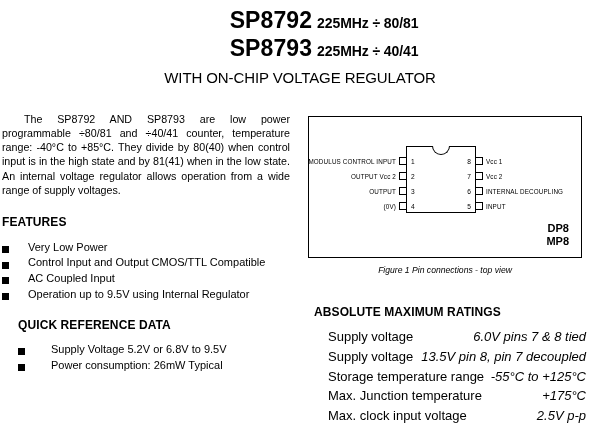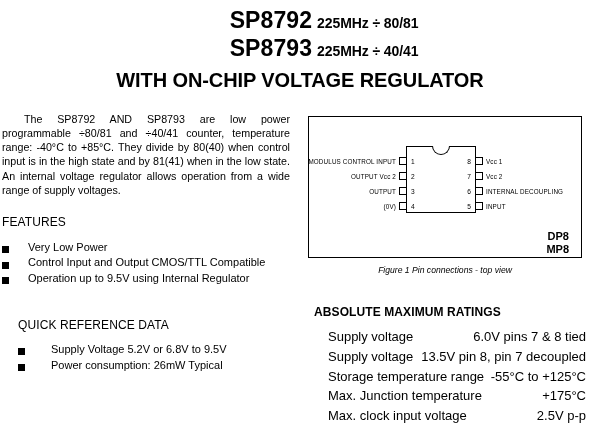--- a/index.html
+++ b/index.html
@@ -32,43 +32,43 @@
     font-weight: bold;
     letter-spacing: 0.1px;
   }
   .part-spec {
     font-size: 14px;
     font-weight: bold;
     margin-left: 5px;
     letter-spacing: -0.1px;
   }
   .subtitle {
-    font-size: 20px;
-    font-weight: bold;
+    font-size: 15px;
+    font-weight: normal;
     margin-top: 9px;
     letter-spacing: -0.1px;
   }
 
   
   .left-col {
     position: absolute;
     left: 2px;
     top: 112px;
     width: 288px;
   }
   .intro {
     font-size: 10.7px;
     line-height: 1.32;
     text-align: justify;
     text-indent: 22px;
     margin: 0;
   }
   .section-head {
     font-size: 12px;
-    font-weight: normal;
+    font-weight: bold;
     letter-spacing: 0.1px;
   }
   .bullet-list {
     list-style: none;
     margin: 0;
     padding: 0;
   }
   .bullet-item {
     display: flex;
     align-items: center;
@@ -165,21 +165,21 @@
     line-height: 9px;
     white-space: nowrap;
     letter-spacing: 0.15px;
   }
   .pin-label.left  { right: 100%; margin-right: 11px; text-align: right; }
   .pin-label.right { left: 100%;  margin-left: 11px;  text-align: left; }
 
   .pkg-labels {
     position: absolute;
     right: 12px;
-    bottom: 0;
+    bottom: 8px;
     text-align: right;
     font-size: 11px;
     font-weight: bold;
     line-height: 1.25;
   }
   .fig-caption {
     text-align: center;
     font-size: 8.6px;
     font-style: italic;
     margin-top: 7px;
@@ -199,21 +199,21 @@
     margin-bottom: 8px;
   }
   .rating-row {
     display: flex;
     justify-content: space-between;
     font-size: 13px;
     line-height: 1.52;
     padding-left: 14px;
   }
   .rating-label { white-space: nowrap; }
-  .rating-value { white-space: nowrap; text-align: center; }
+  .rating-value { white-space: nowrap; text-align: center; font-style: italic; }
 </style>
 </head>
 <body>
 
 <div class="title-block">
   <div class="title-line">
     <span class="part-no">SP8792</span><span class="part-spec">225MHz ÷ 80/81</span>
   </div>
   <div class="title-line">
     <span class="part-no">SP8793</span><span class="part-spec">225MHz ÷ 40/41</span>
@@ -228,20 +228,24 @@
   <div id="features-block">
     <div class="section-head">FEATURES</div>
     <div class="bullet-list" id="features-list">
       <div class="bullet-item">
         <span class="bullet-sq"></span>
         <span>Very Low Power</span>
       </div>
       <div class="bullet-item">
         <span class="bullet-sq"></span>
         <span>Control Input and Output CMOS/TTL Compatible</span>
+      </div>
+      <div class="bullet-item">
+        <span class="bullet-sq"></span>
+        <span>AC Coupled Input</span>
       </div>
       <div class="bullet-item">
         <span class="bullet-sq"></span>
         <span>Operation up to 9.5V using Internal Regulator</span>
       </div>
     </div>
   </div>
 </div>
 
 <div id="qrd-block">

